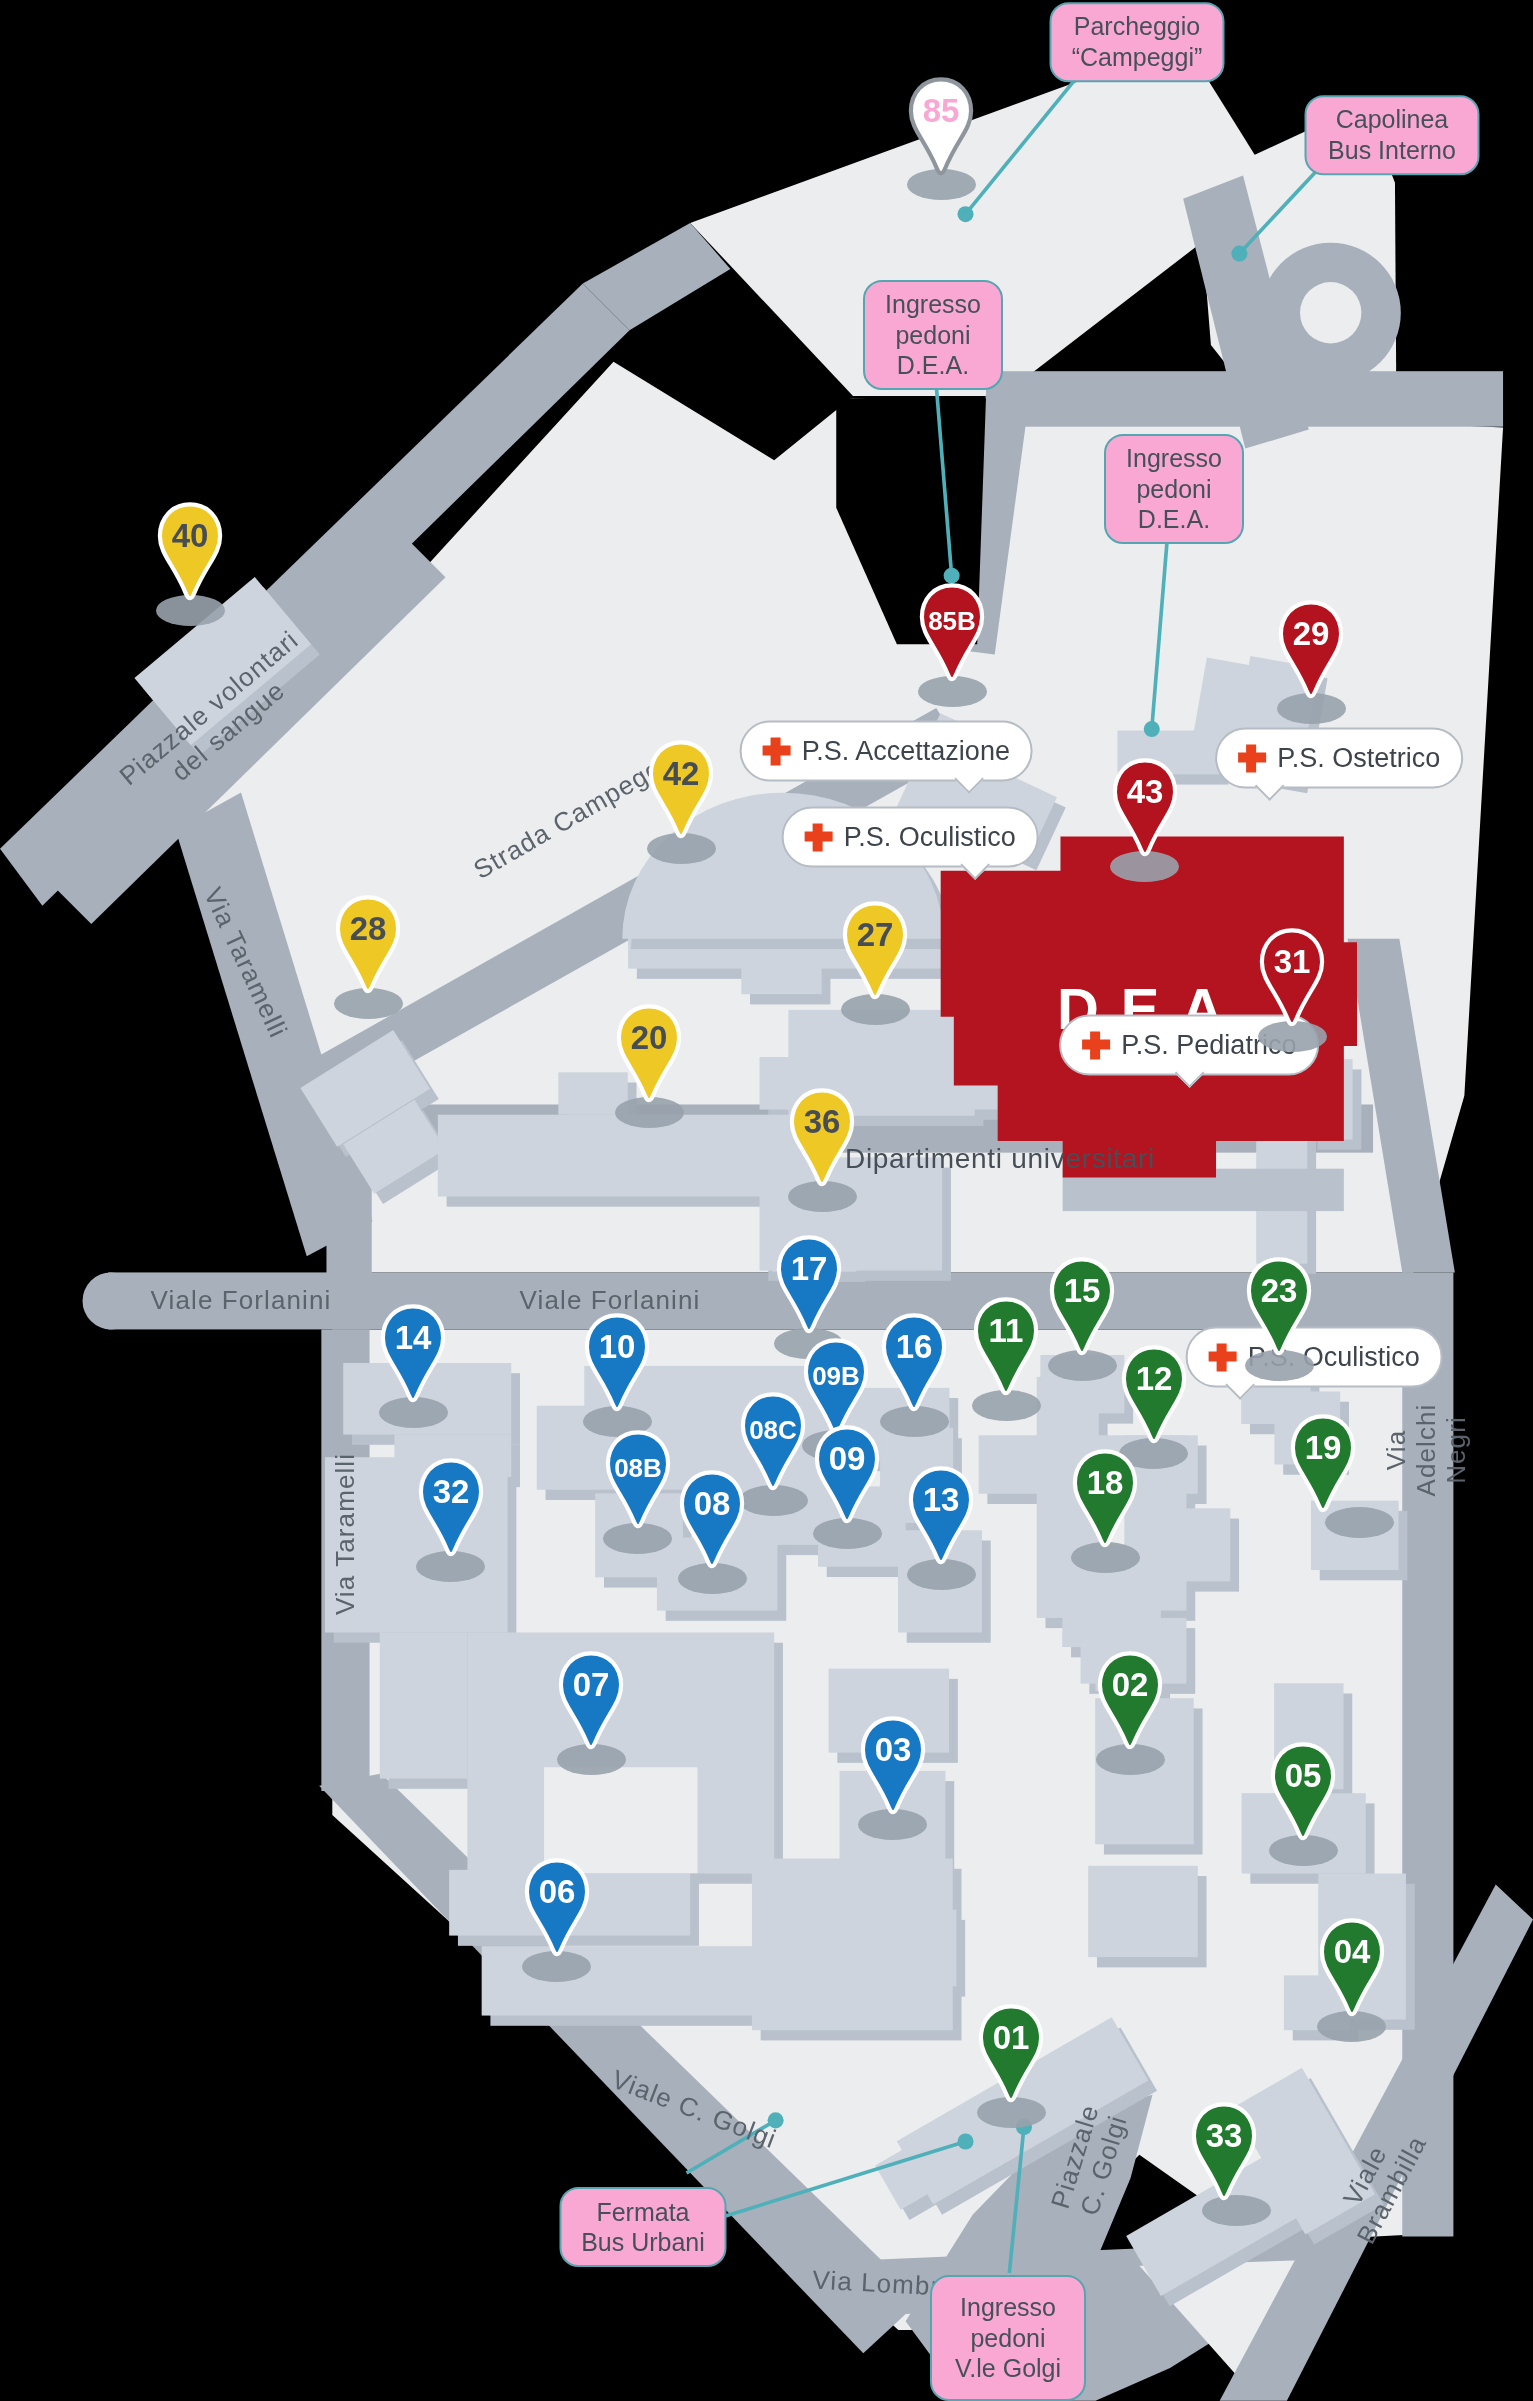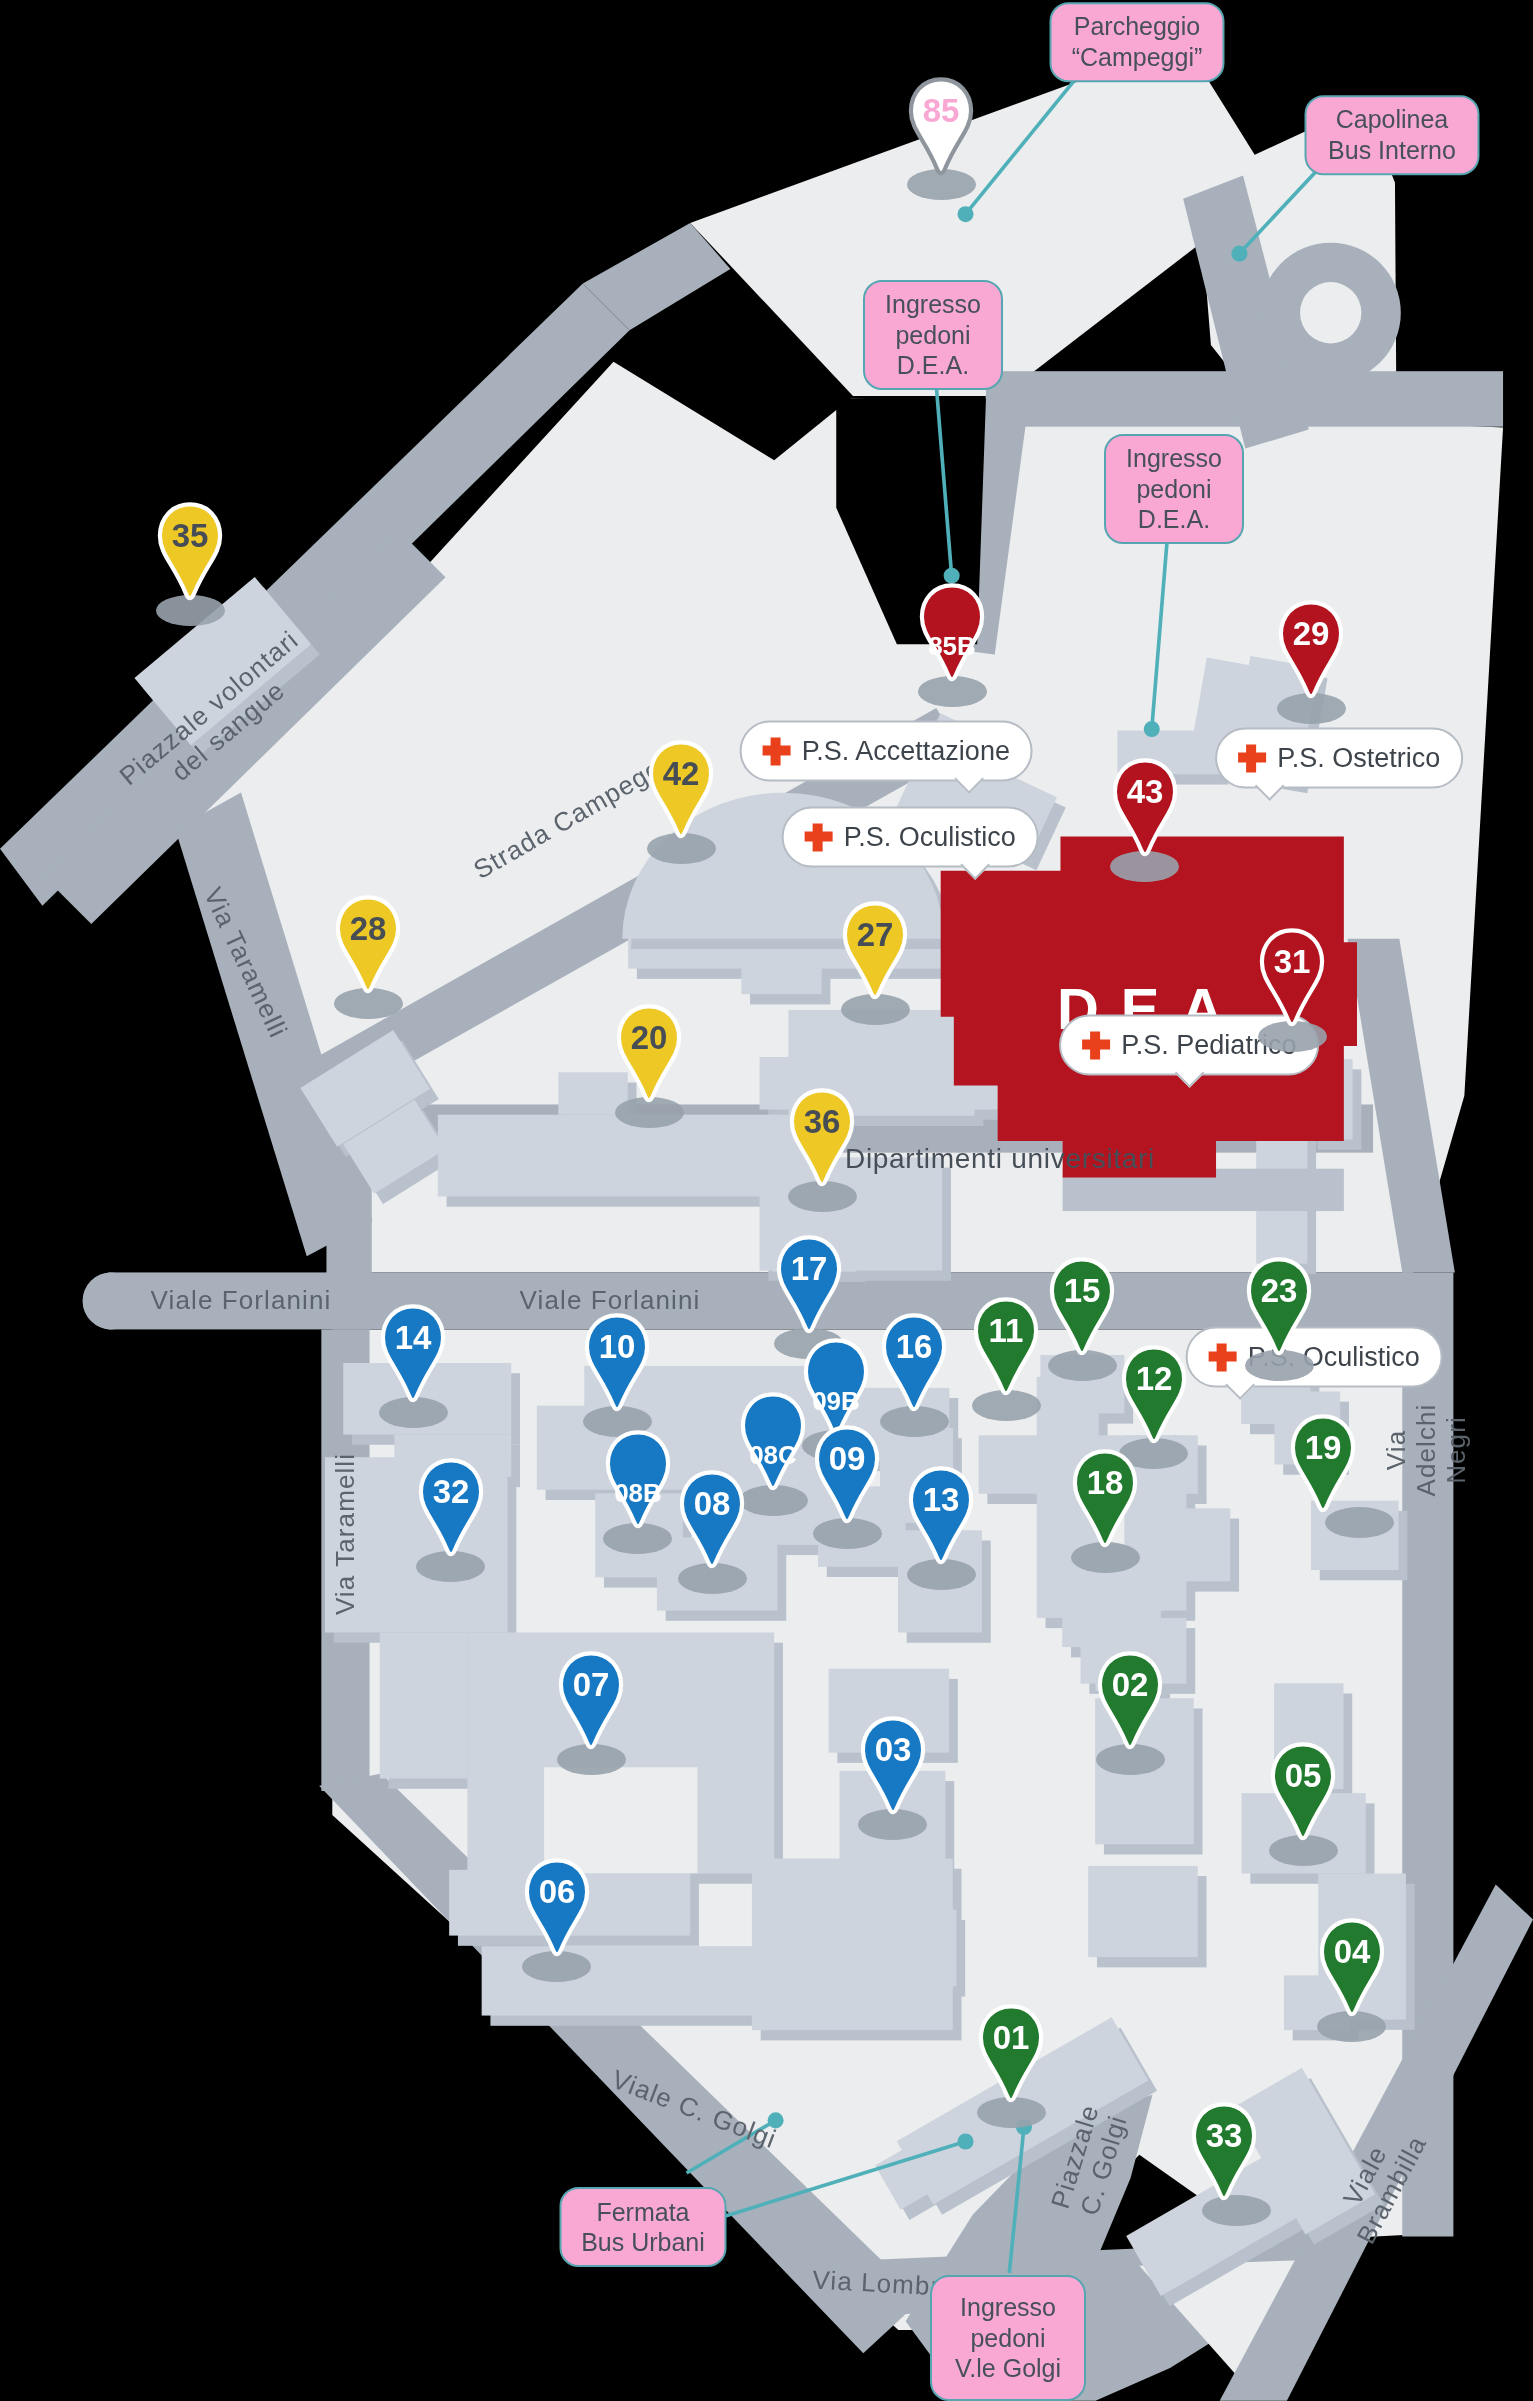--- a/index.html
+++ b/index.html
@@ -34,21 +34,21 @@
   .pill .cross::after{content:"";position:absolute;left:0;top:8.8px;width:28px;height:10.2px;background:#e8411b;}
   .pill .tail{position:absolute;bottom:-10.2px;width:19px;height:19px;background:#fff;
               border-right:2.2px solid #b5bcc4;border-bottom:2.2px solid #b5bcc4;transform:rotate(45deg);}
   .pill .tail.left{left:42px;} .pill .tail.center{left:46%;} .pill .tail.right{right:51px;}
 
   .pinshadow{position:absolute;width:69px;height:31px;border-radius:50%;background:#98a2ac;opacity:.9;}
   .pin{position:absolute;width:70px;height:104px;}
   .pin svg{position:absolute;left:0;top:0;width:70px;height:104px;overflow:visible;}
   .pin .num{position:absolute;top:19px;left:0;width:70px;text-align:center;
             font-weight:bold;font-size:33px;color:#fff;line-height:34px;letter-spacing:0;}
-  .pin .num.small{font-size:26px;top:22.6px;margin-top:25px;}
+  .pin .num.small{font-size:26px;top:22.6px;}
   .pin-yellow .num{color:#474d55;}
   .pin-white .num{color:#f9a8d4;}
 
   .leader{stroke:#4fb0ba;stroke-width:5;fill:none;}
   .leaderdot{fill:#4fb0ba;}
 </style>
 </head>
 <body>
 
 <div id="stage">
@@ -371,21 +371,21 @@
       <div class="pin pin-red" style="left: 1257px; top: 926px;">
         <svg viewBox="0 0 100 148">
           <path d="M50 6 C76 6 93 26 93 51 C93 77 73 92 56 133 Q50 147 44 133 C27 92 7 77 7 51 C7 26 24 6 50 6 Z" fill="#b2131f" stroke="#ffffff" stroke-width="6"></path>
         </svg>
         <span class="num">31</span>
       </div>
       <div class="pin pin-yellow" style="left: 155px; top: 500px;">
         <svg viewBox="0 0 100 148">
           <path d="M50 6 C76 6 93 26 93 51 C93 77 73 92 56 133 Q50 147 44 133 C27 92 7 77 7 51 C7 26 24 6 50 6 Z" fill="#eec825" stroke="#ffffff" stroke-width="6"></path>
         </svg>
-        <span class="num">35</span>
+        <span class="num">40</span>
       </div>
       <div class="pin pin-yellow" style="left: 646px; top: 738px;">
         <svg viewBox="0 0 100 148">
           <path d="M50 6 C76 6 93 26 93 51 C93 77 73 92 56 133 Q50 147 44 133 C27 92 7 77 7 51 C7 26 24 6 50 6 Z" fill="#eec825" stroke="#ffffff" stroke-width="6"></path>
         </svg>
         <span class="num">42</span>
       </div>
       <div class="pin pin-yellow" style="left: 333px; top: 893px;">
         <svg viewBox="0 0 100 148">
           <path d="M50 6 C76 6 93 26 93 51 C93 77 73 92 56 133 Q50 147 44 133 C27 92 7 77 7 51 C7 26 24 6 50 6 Z" fill="#eec825" stroke="#ffffff" stroke-width="6"></path>

